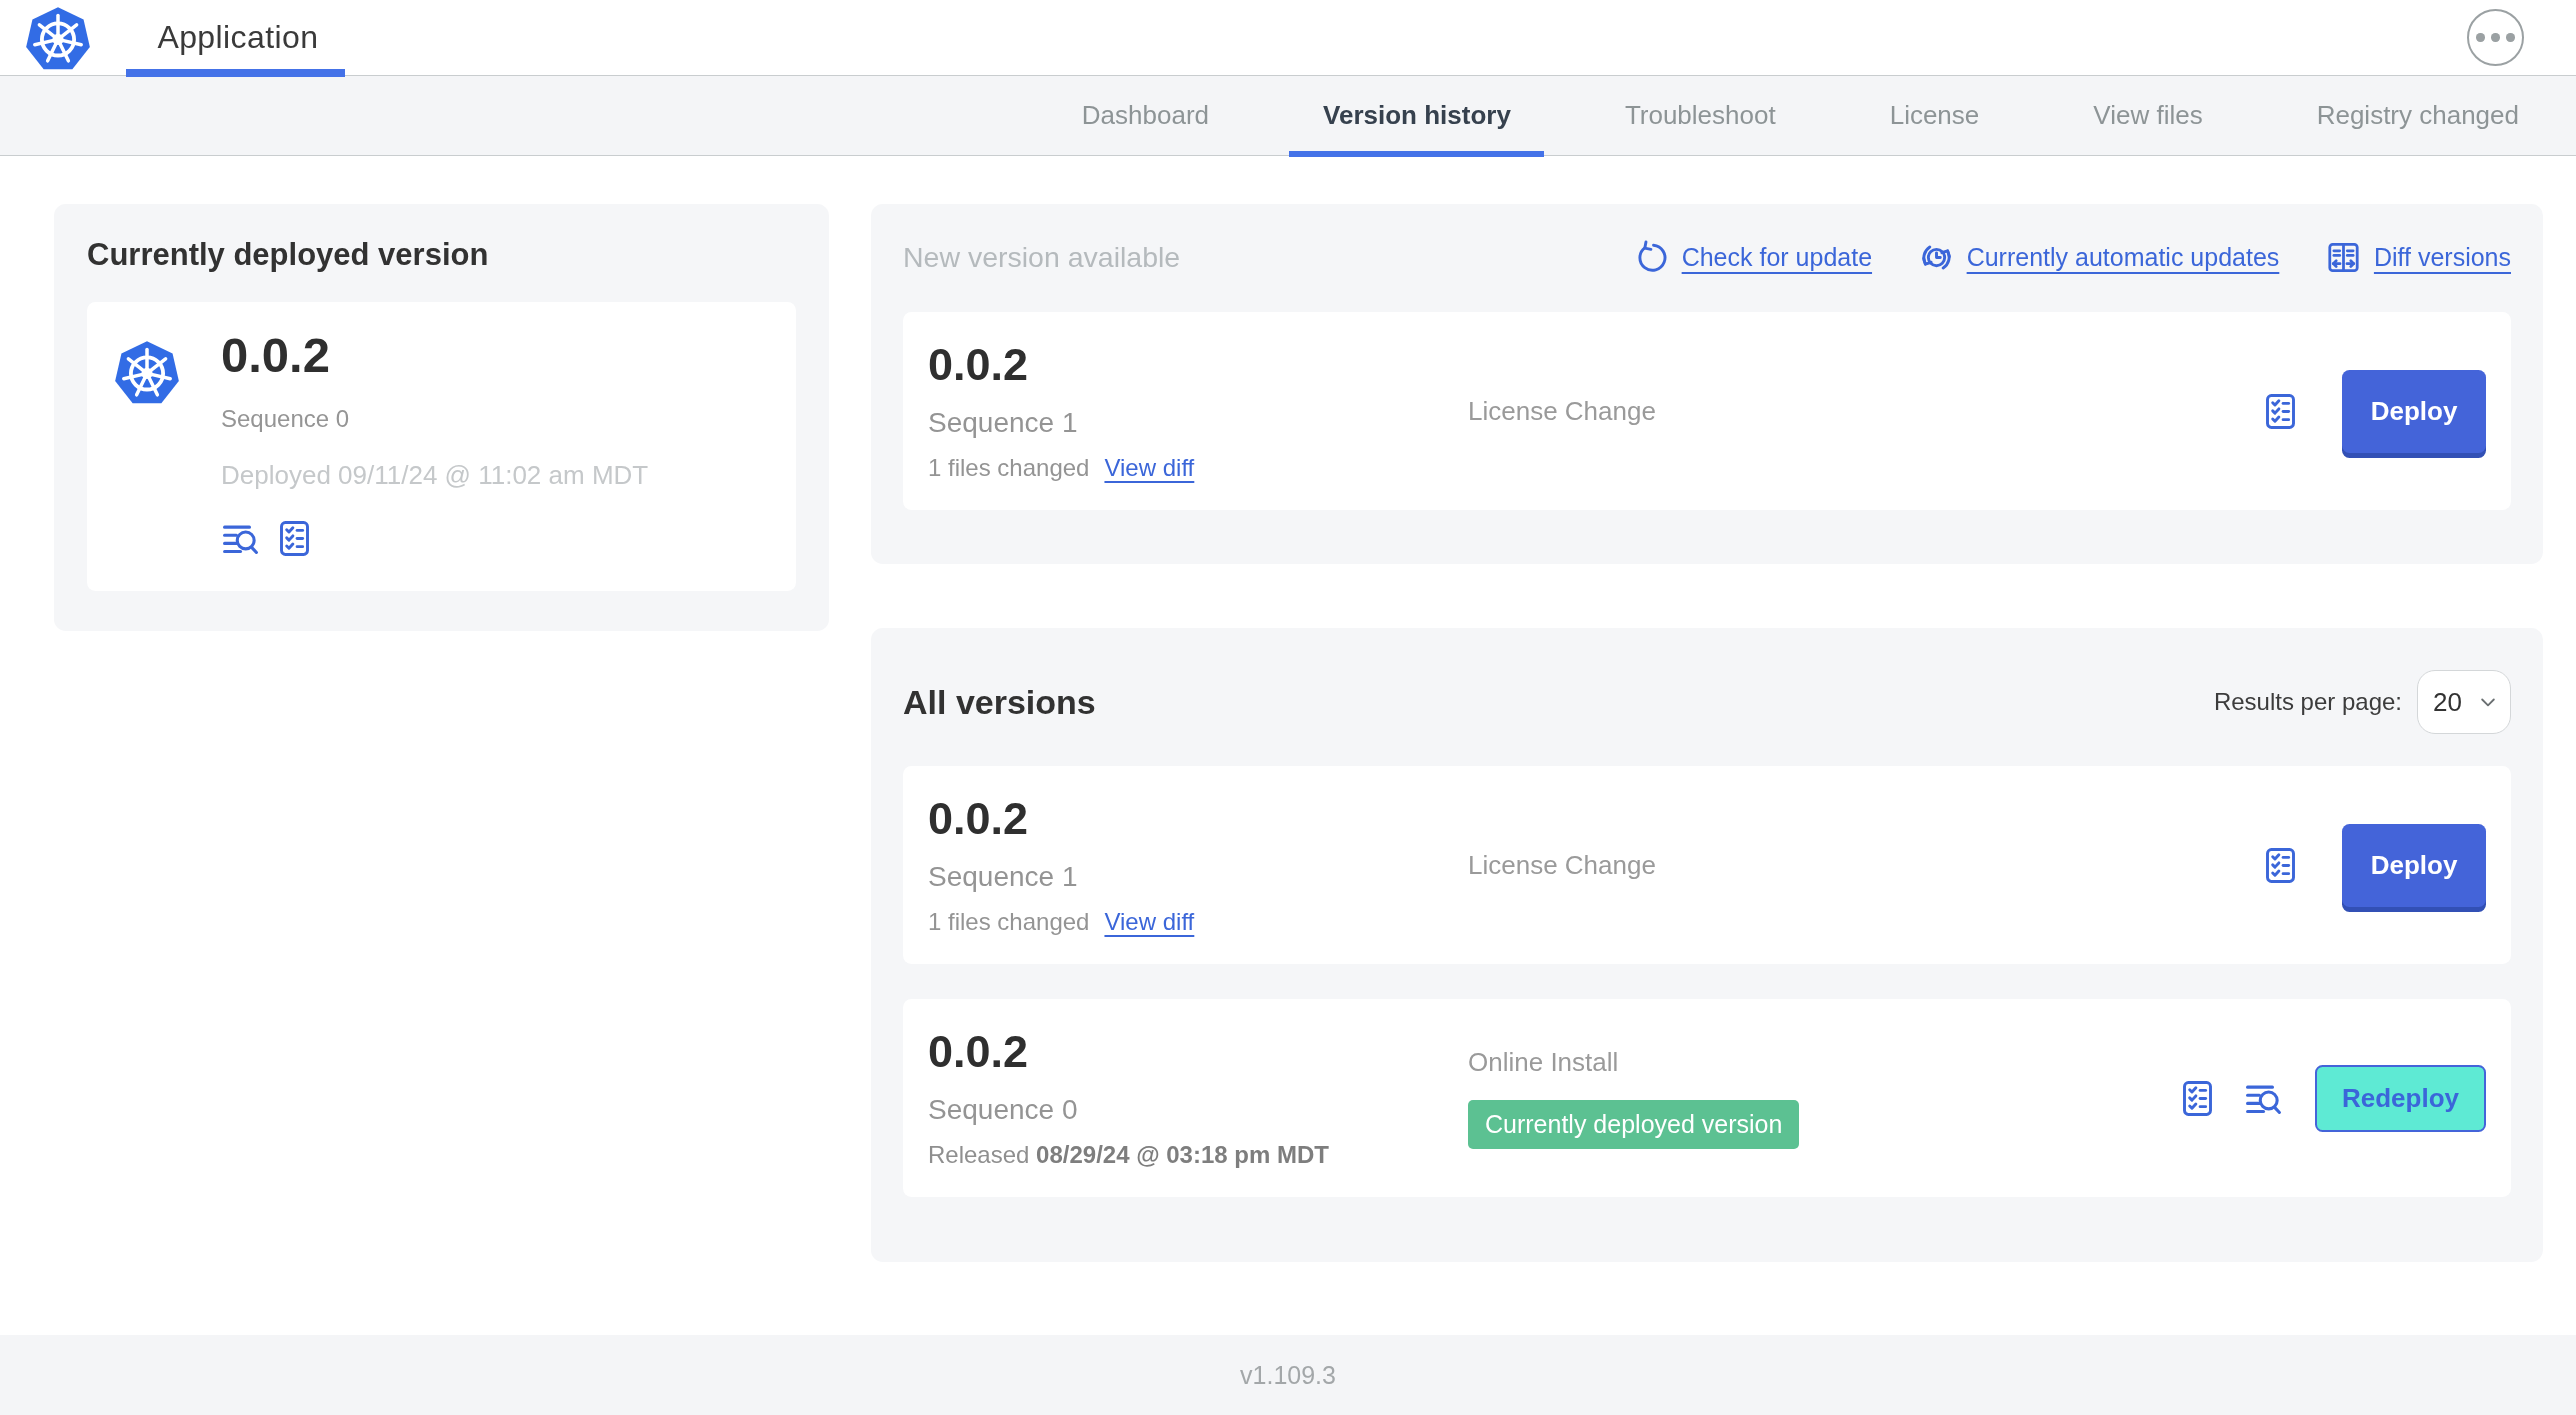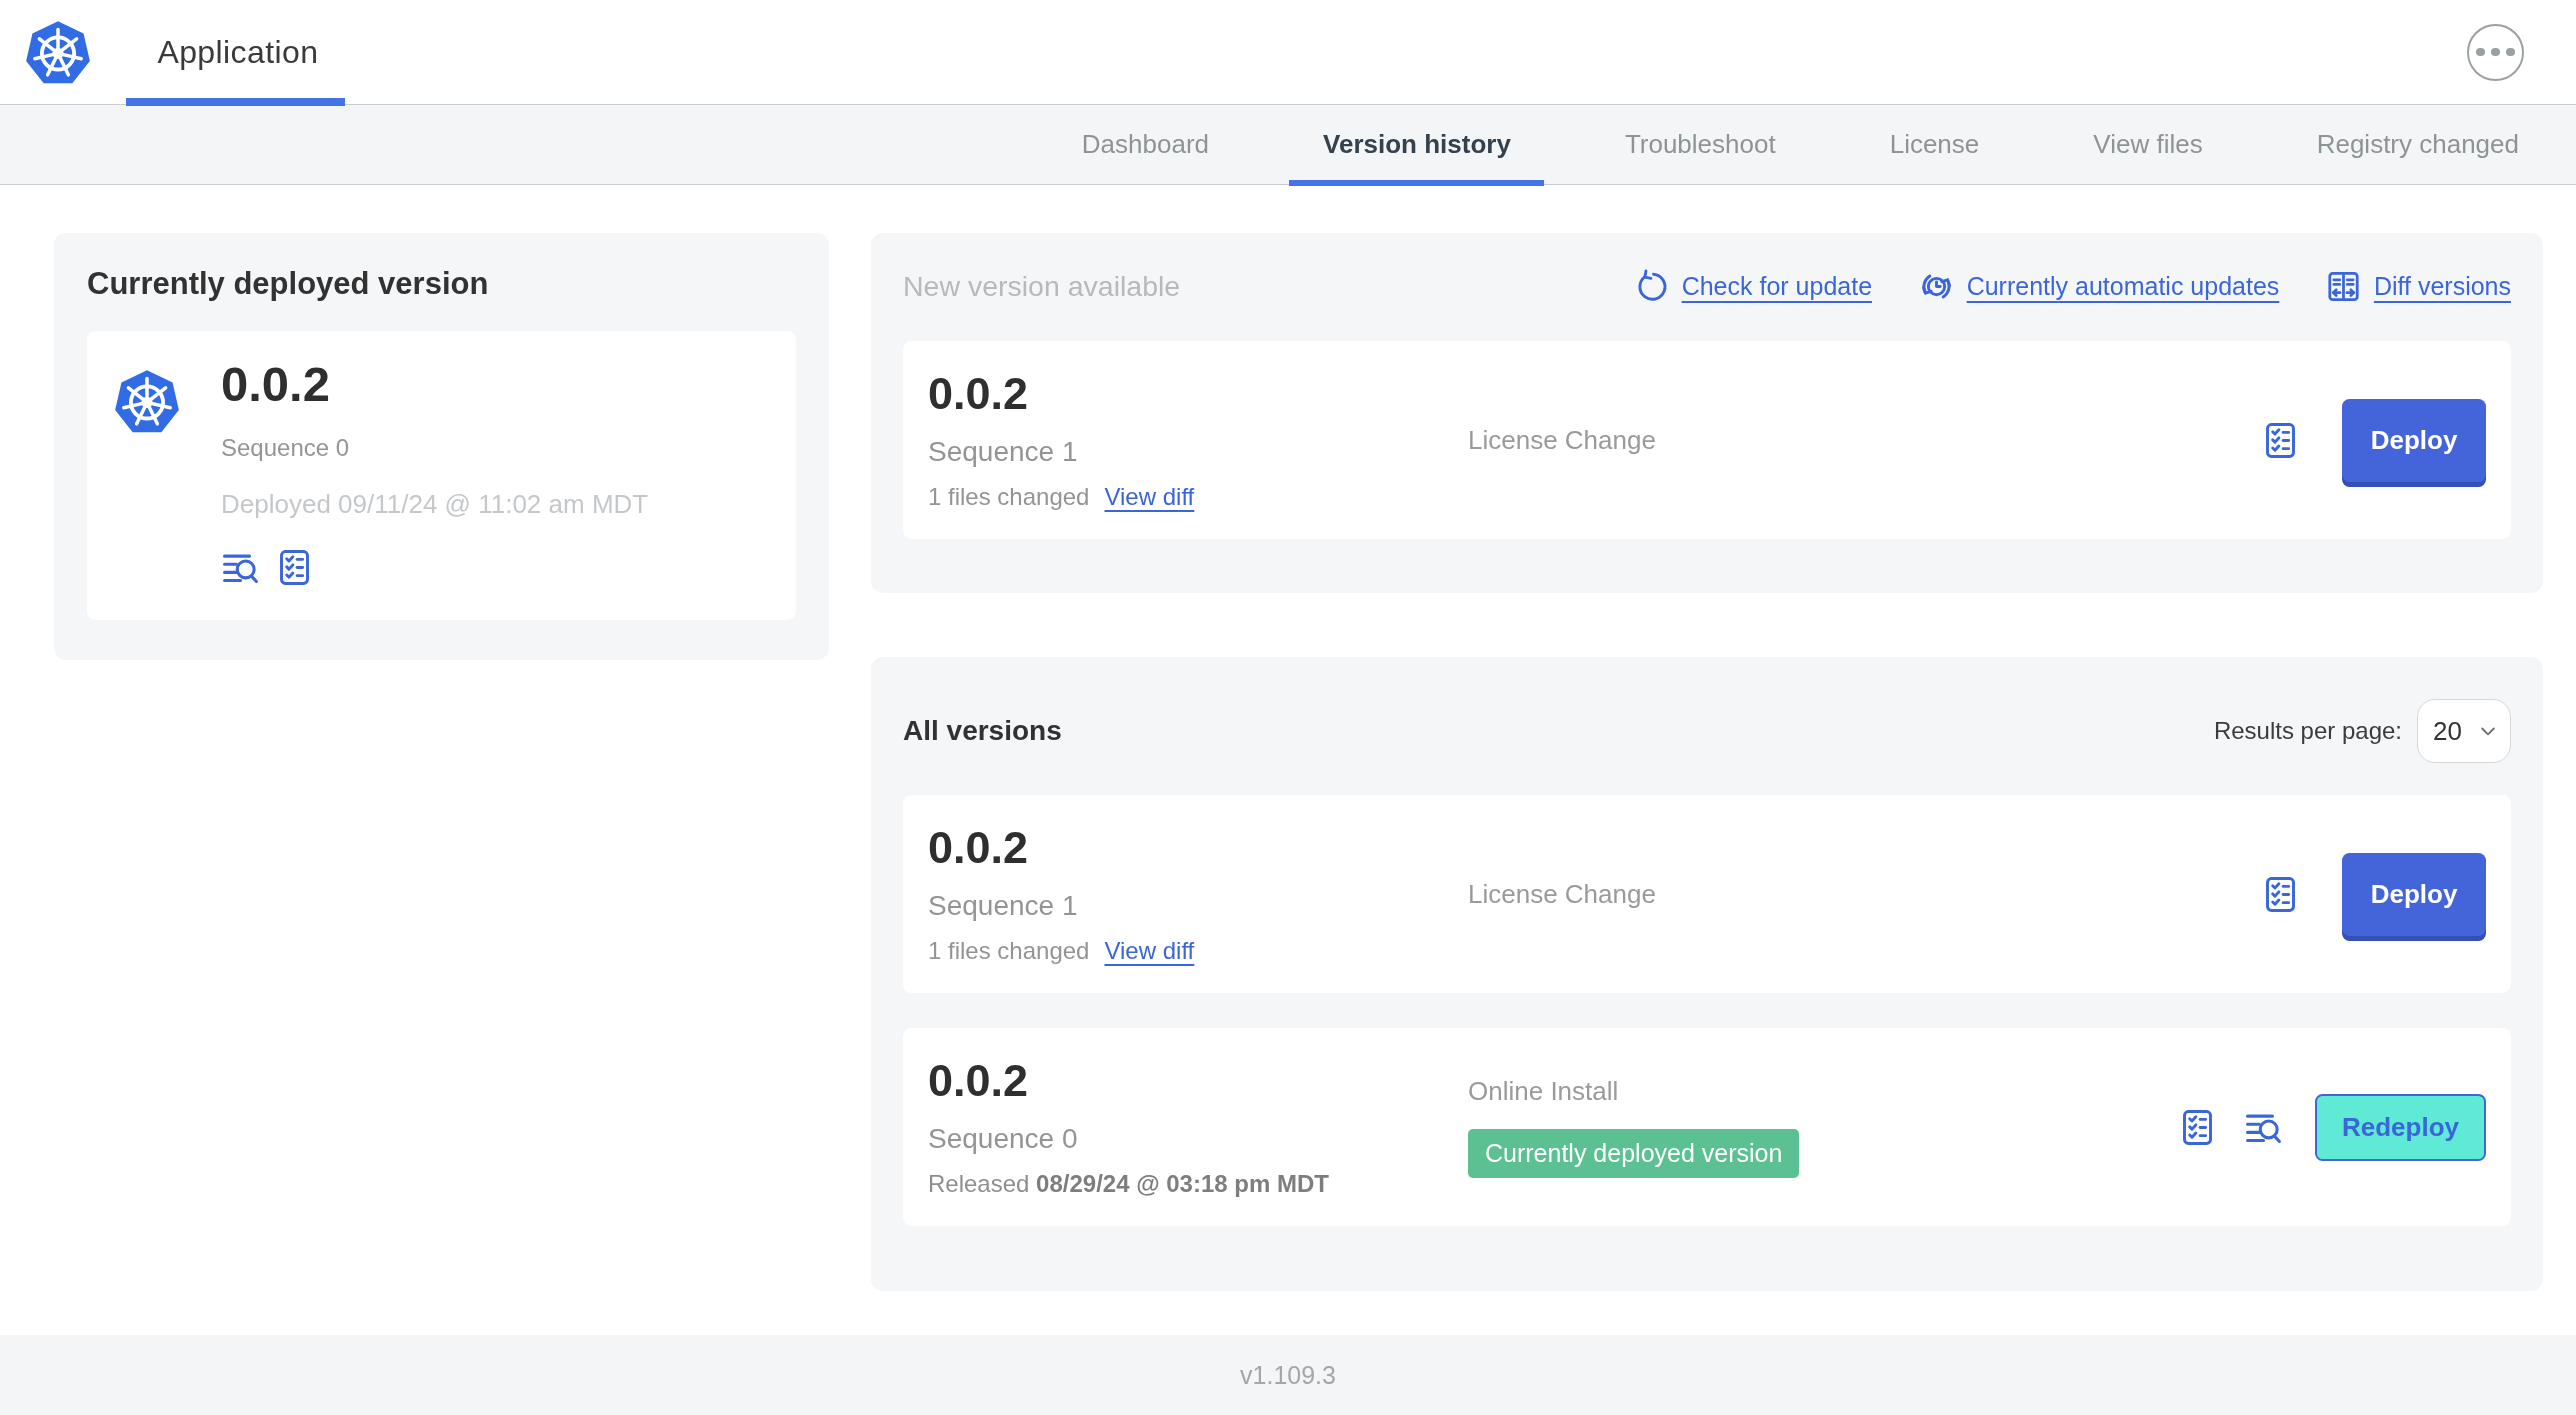--- a/index.html
+++ b/index.html
@@ -7,21 +7,21 @@
   body {
     width:2576px; height:1415px;
     font-family:"Liberation Sans", sans-serif;
     background:#ffffff; overflow:hidden;
     -webkit-font-smoothing:antialiased;
   }
   .page { width:2576px; height:1415px; display:flex; flex-direction:column; }
 
   
   .header {
-    flex:none; height:105px; background:#fff;
+    flex:none; height:76px; background:#fff;
     border-bottom:1.7px solid #c9cdcf;
     display:flex; align-items:center;
     padding:0 52px 0 23.4px; position:relative;text-align:right;
   }
   .logo-svg { width:70px; height:74px; display:block; }
   .app-title { font-size:32px; color:#3a3a3a; font-weight:500; margin-left:64px; letter-spacing:0.4px; }
   .app-underline {
     position:absolute; left:126px; bottom:-1.7px;
     width:219px; height:7.5px; background:#4472e8;
   }
@@ -113,21 +113,21 @@
   .btn-redeploy {
     min-width:166px; height:67px; padding:0 25px;
     background:#5eead4; color:#3b66d9; font-size:26px; font-weight:700;
     font-family:"Liberation Sans", sans-serif;
     border:2.5px solid #4464d9; border-radius:7.5px; cursor:pointer; margin-left:5px;
   }
 
   
   .panel-all { padding:42px 32px 65px; }
   .all-header { display:flex; align-items:center; margin-bottom:32px; }
-  .all-title { font-size:28px; font-weight:700; color:#323232; }
+  .all-title { font-size:34px; font-weight:700; color:#323232; }
   .results-wrap { margin-left:auto; display:flex; align-items:center; gap:15px; }
   .results-label { font-size:24px; color:#3c3c3c; }
   .select-box {
     width:94px; height:64px; background:#fff;
     border:1.7px solid #d4d7d9; border-radius:18px;
     display:flex; align-items:center; justify-content:space-between;
     padding:0 11.7px 0 15px; font-size:26px; color:#333; cursor:pointer;
   }
   .rows { display:flex; flex-direction:column; gap:35px; }
 

